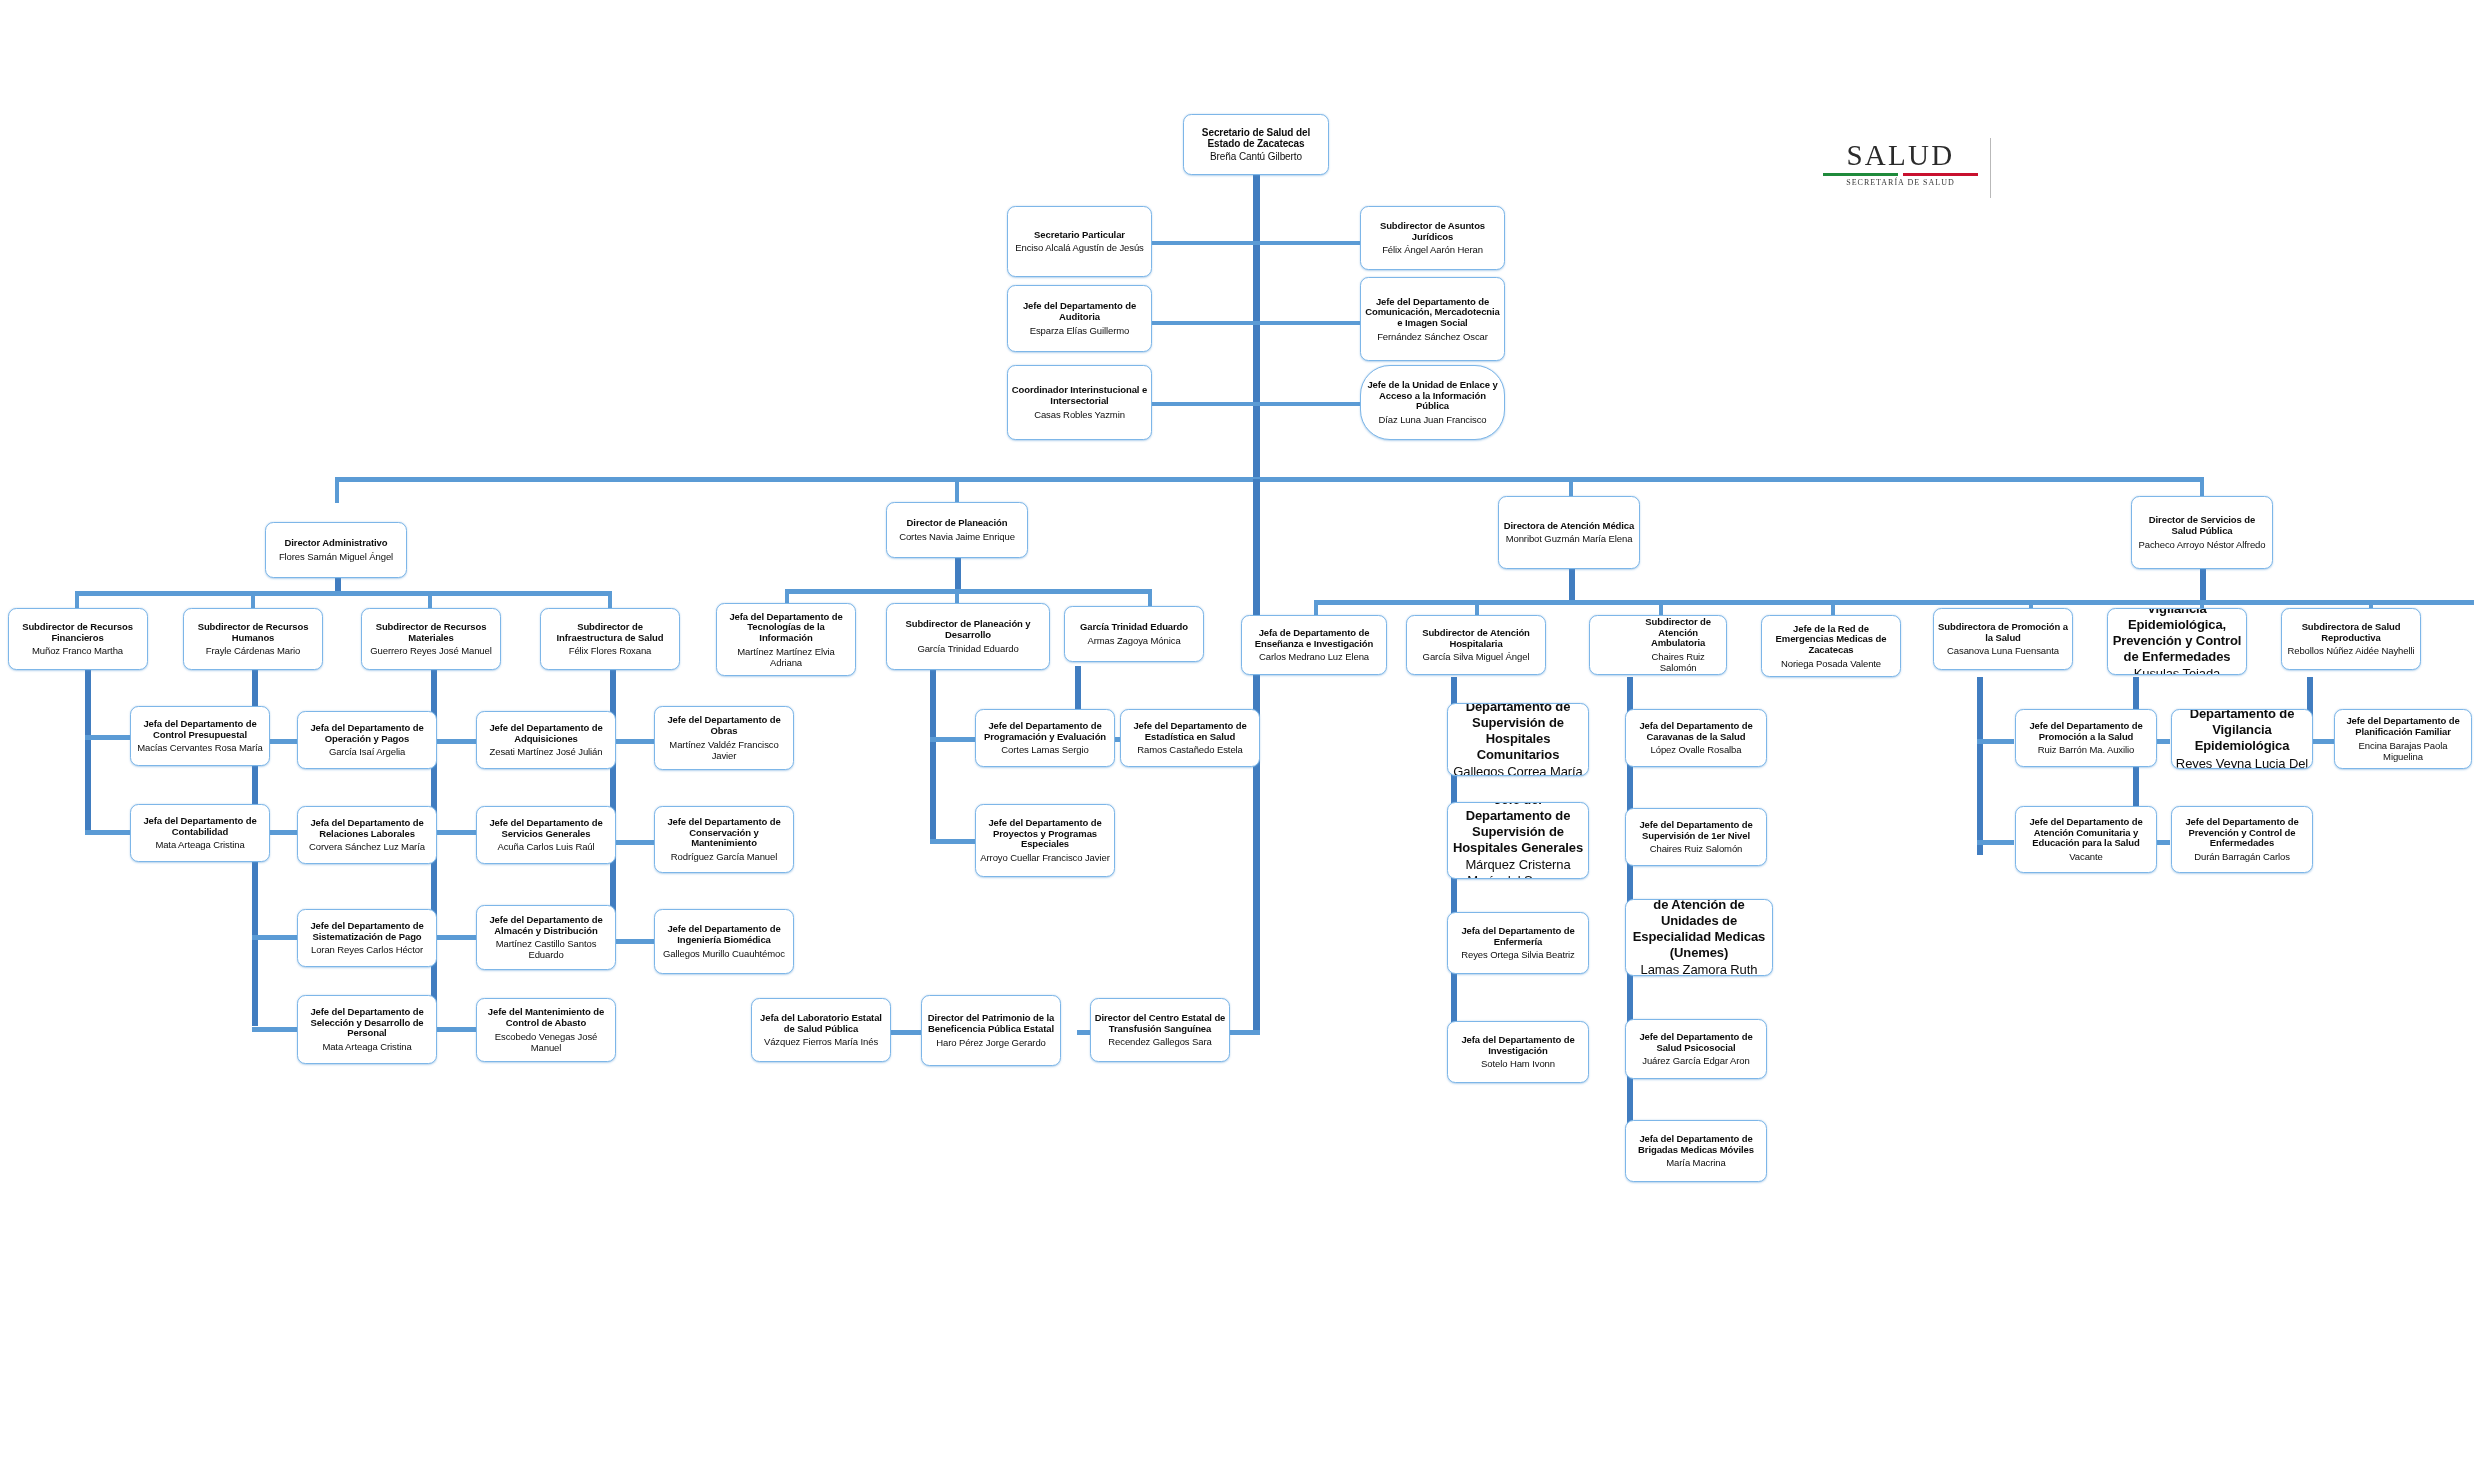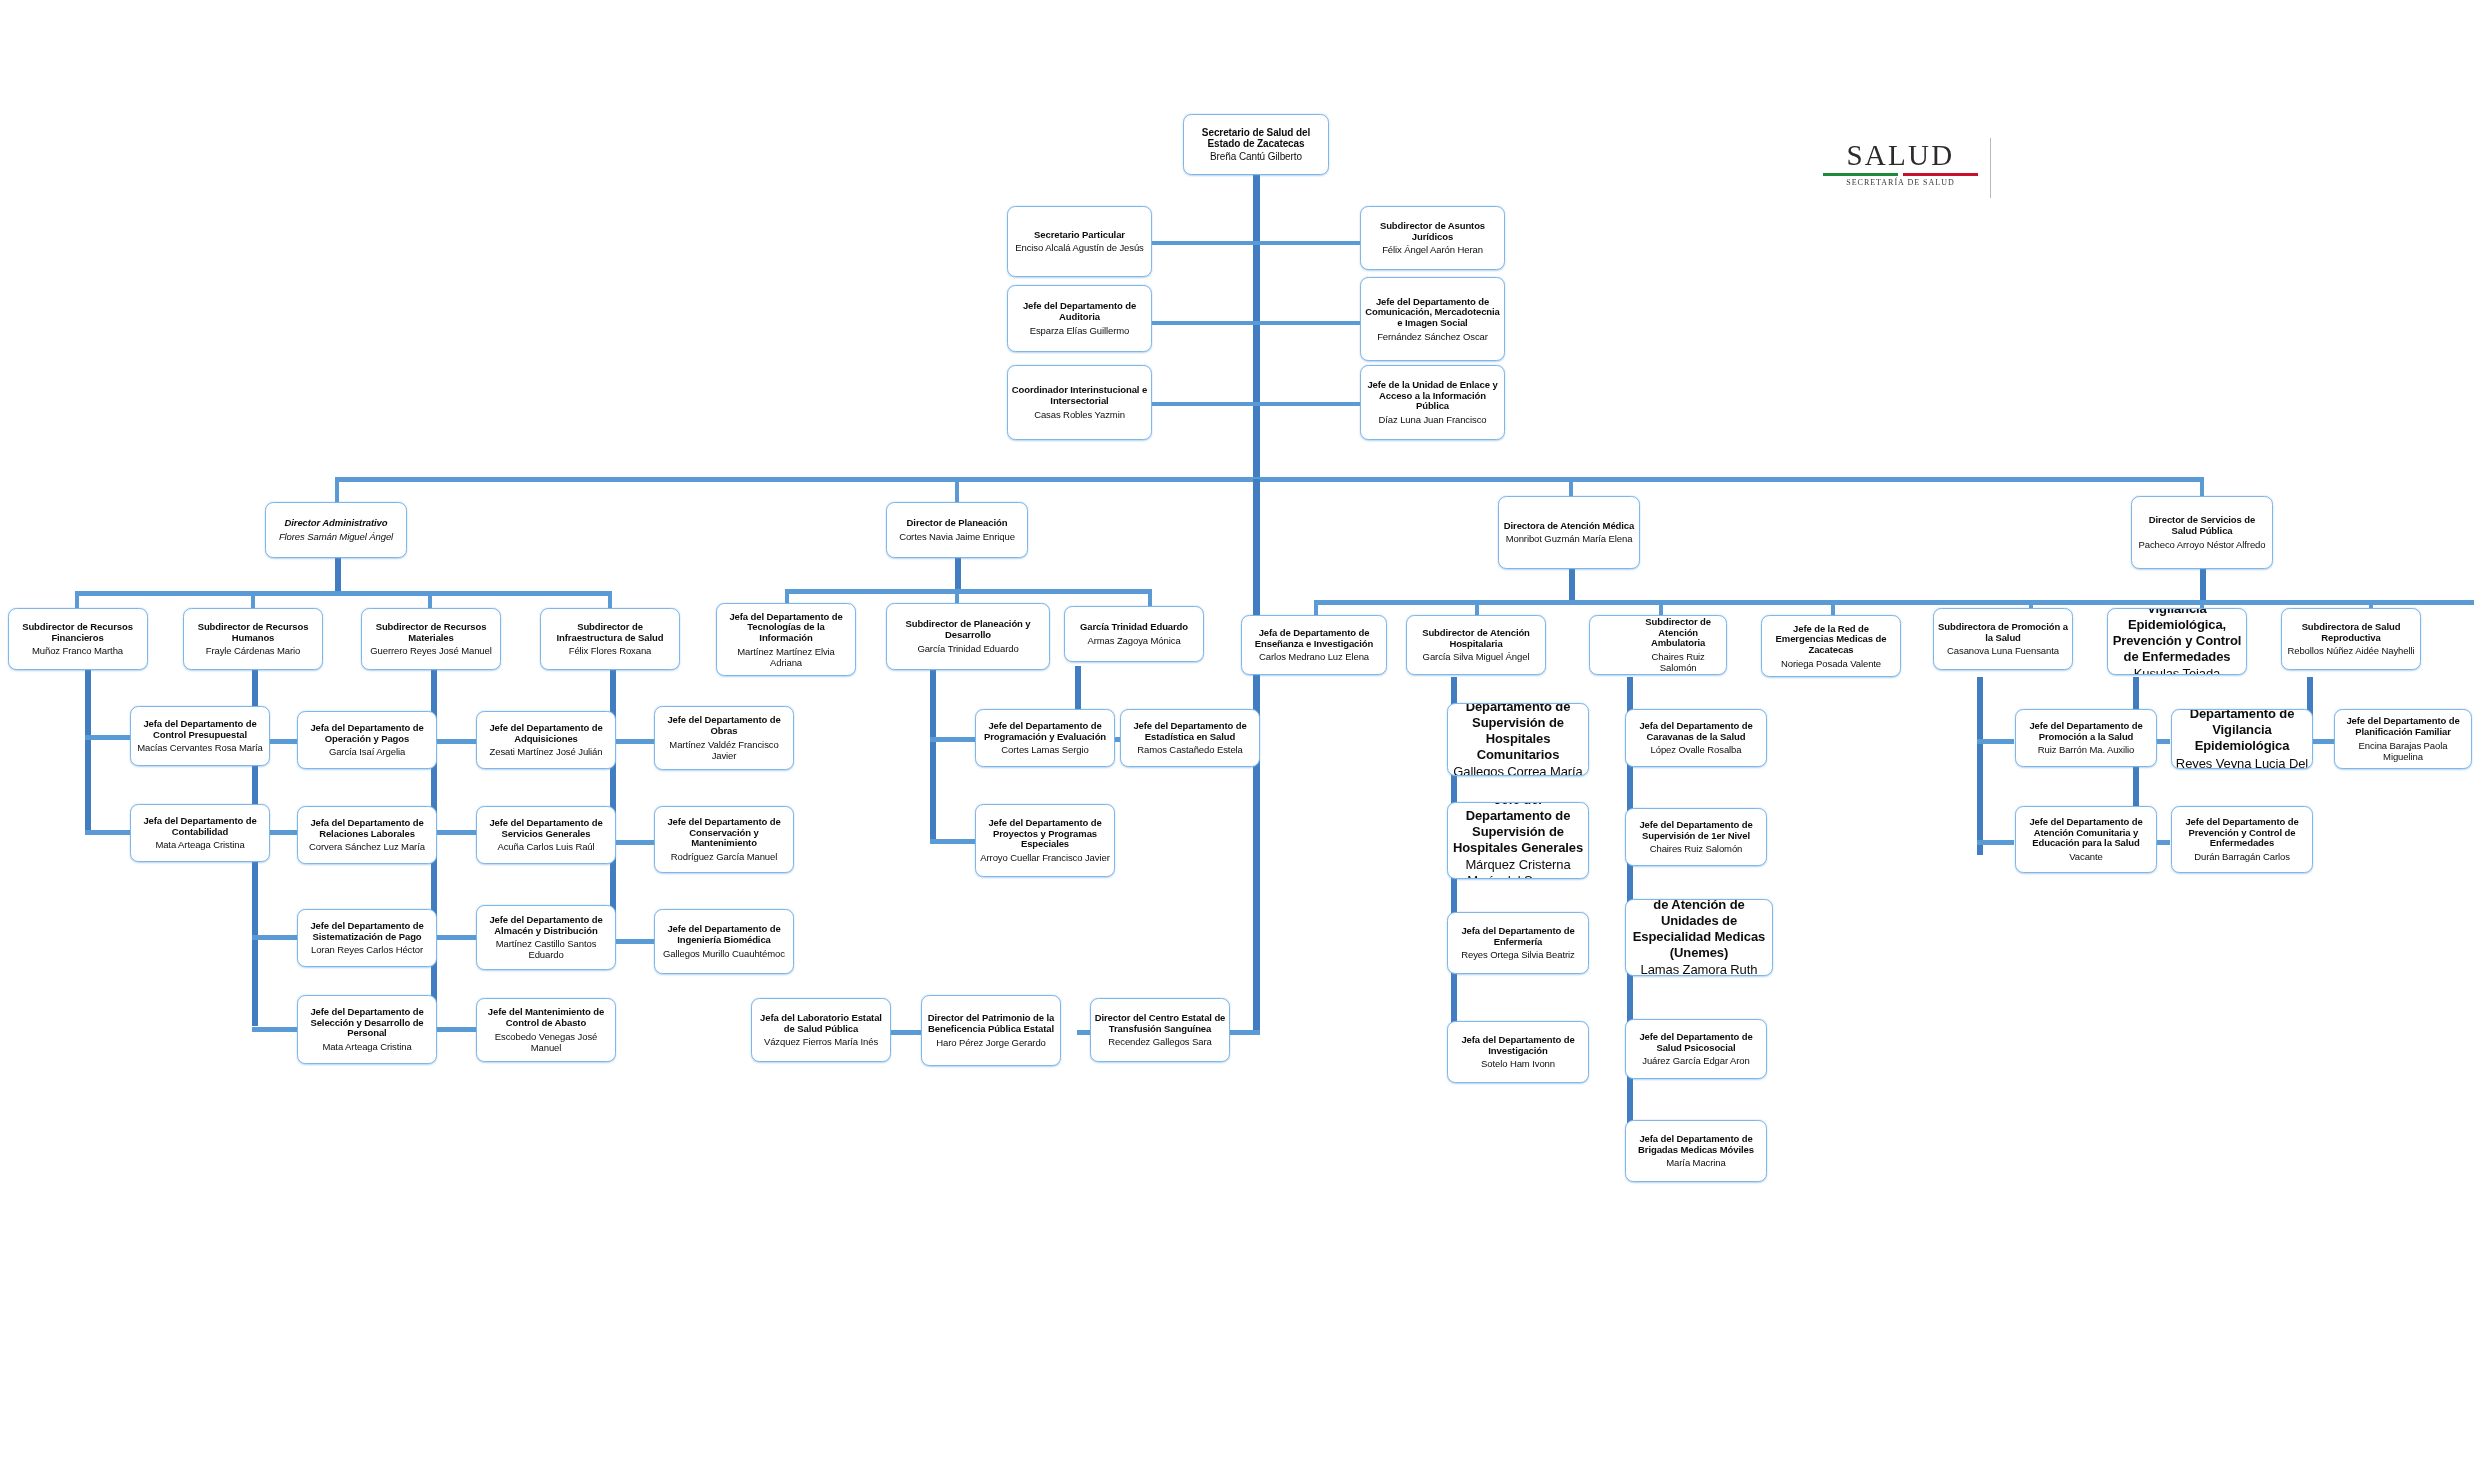--- a/index.html
+++ b/index.html
@@ -157,26 +157,26 @@
     <div class="n">Esparza Elías Guillermo</div>
   </div>
   <div class="box" style="left:1360px;top:277px;width:145px;height:84px;">
     <div class="t">Jefe del Departamento de Comunicación, Mercadotecnia e Imagen Social</div>
     <div class="n">Fernández Sánchez Oscar</div>
   </div>
   <div class="box" style="left:1007px;top:365px;width:145px;height:75px;">
     <div class="t">Coordinador Interinstucional e Intersectorial</div>
     <div class="n">Casas Robles Yazmin</div>
   </div>
-  <div class="box" style="left:1360px;top:365px;width:145px;height:75px;">
+  <div class="box" style="left:1360px;top:365px;width:145px;height:75px;border-radius:30px;">
     <div class="t">Jefe de la Unidad de Enlace y Acceso a la Información Pública</div>
     <div class="n">Díaz Luna Juan Francisco</div>
   </div>
 
-  <div class="box" style="left:265px;top:502px;width:142px;height:56px;font-style:italic;">
+  <div class="box" style="left:265px;top:522px;width:142px;height:56px;">
     <div class="t">Director Administrativo</div>
     <div class="n">Flores Samán Miguel Ángel</div>
   </div>
   <div class="box" style="left:886px;top:502px;width:142px;height:56px;">
     <div class="t">Director de Planeación</div>
     <div class="n">Cortes Navia Jaime Enrique</div>
   </div>
   <div class="box" style="left:1498px;top:496px;width:142px;height:73px;">
     <div class="t">Directora de Atención Médica</div>
     <div class="n">Monribot Guzmán María Elena</div>

